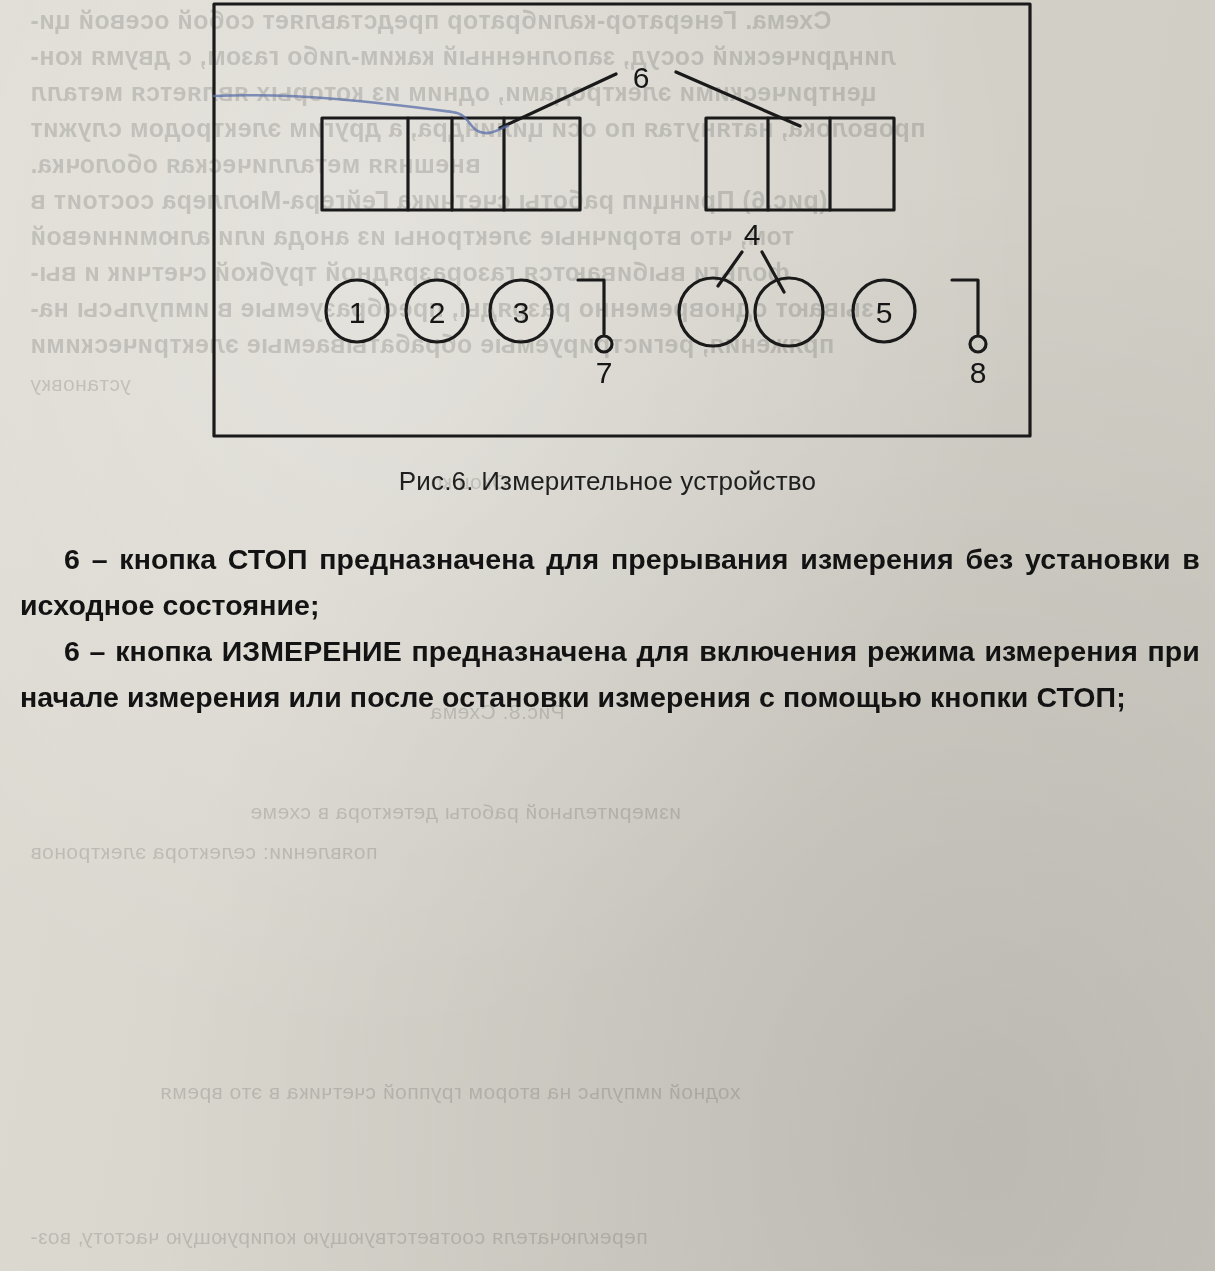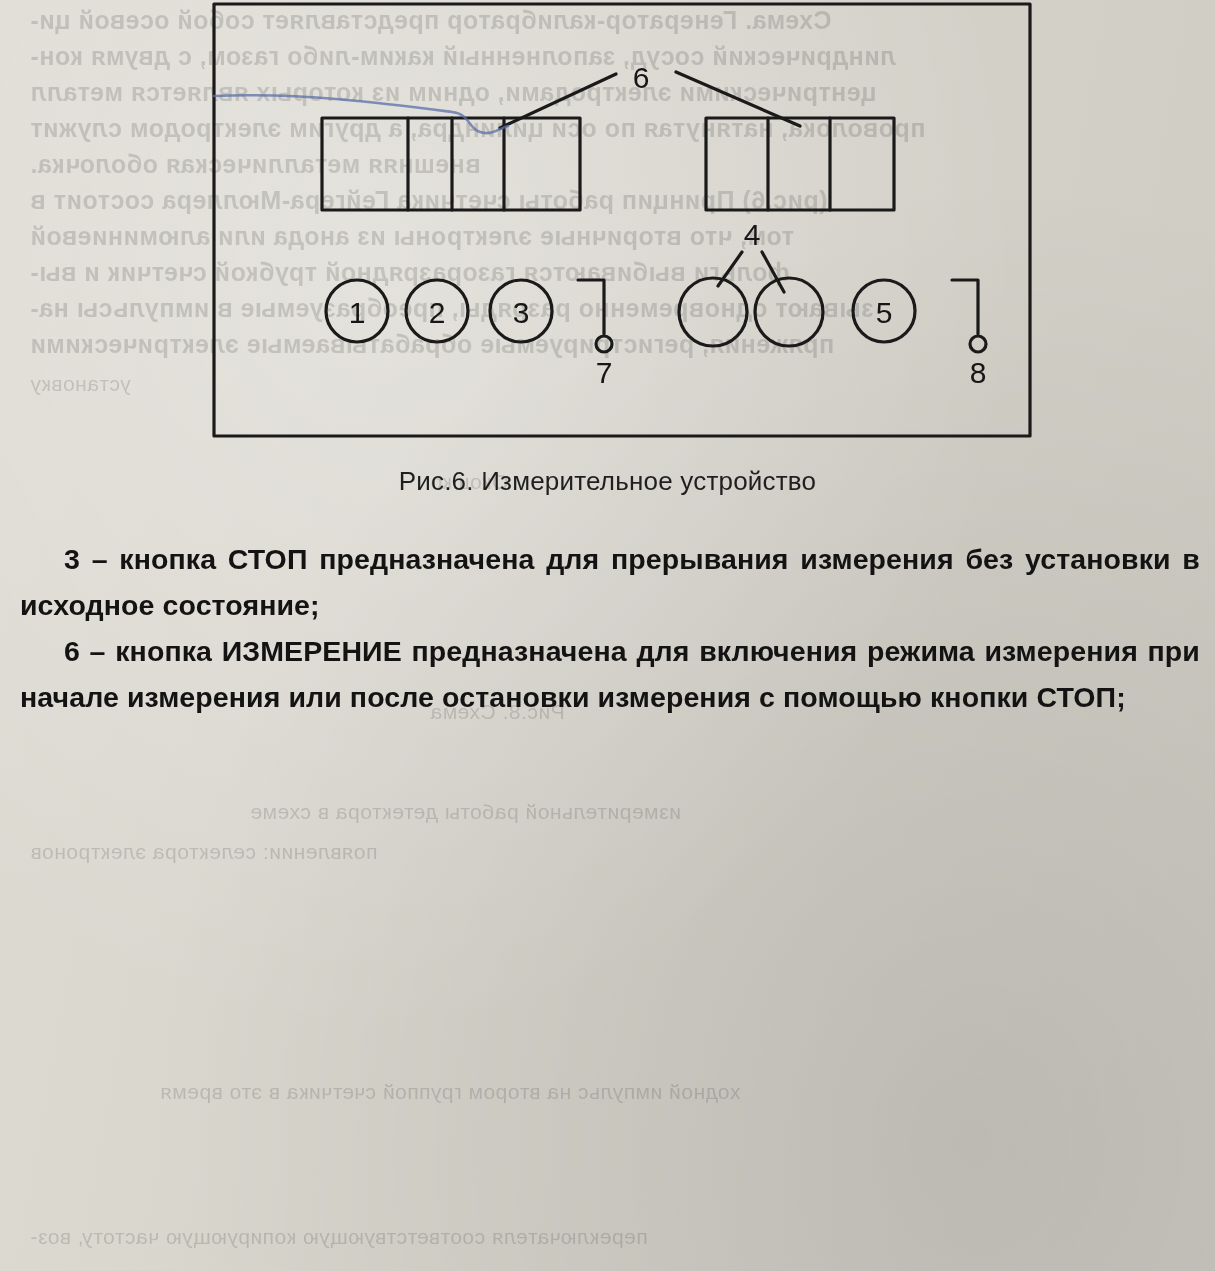--- a/index.html
+++ b/index.html
@@ -173,17 +173,17 @@
         <text x="437" y="323" font-size="30">2</text>
         <text x="521" y="323" font-size="30">3</text>
         <text x="884" y="323" font-size="30">5</text>
       </g>
     </svg>
   </div>
 
   <div class="caption">Рис.6. Измерительное устройство</div>
 
   <div class="body-text">
-    <p class="para">3 – кнопка СТОП предназначена для прерывания измерения без установки в исходное состояние;</p>
+    <p class="para">6 – кнопка СТОП предназначена для прерывания измерения без установки в исходное состояние;</p>
     <p class="para">6 – кнопка ИЗМЕРЕНИЕ предназначена для включения режима измерения при начале измерения или после остановки измерения с помощью кнопки СТОП;</p>
   </div>
 
 </div>
 
 </body></html>

